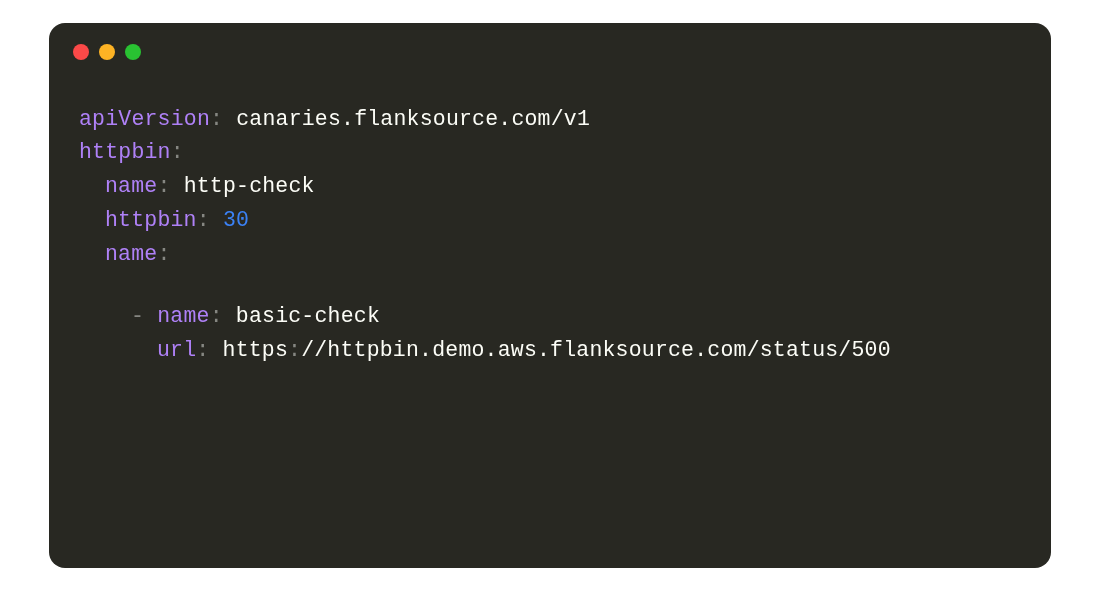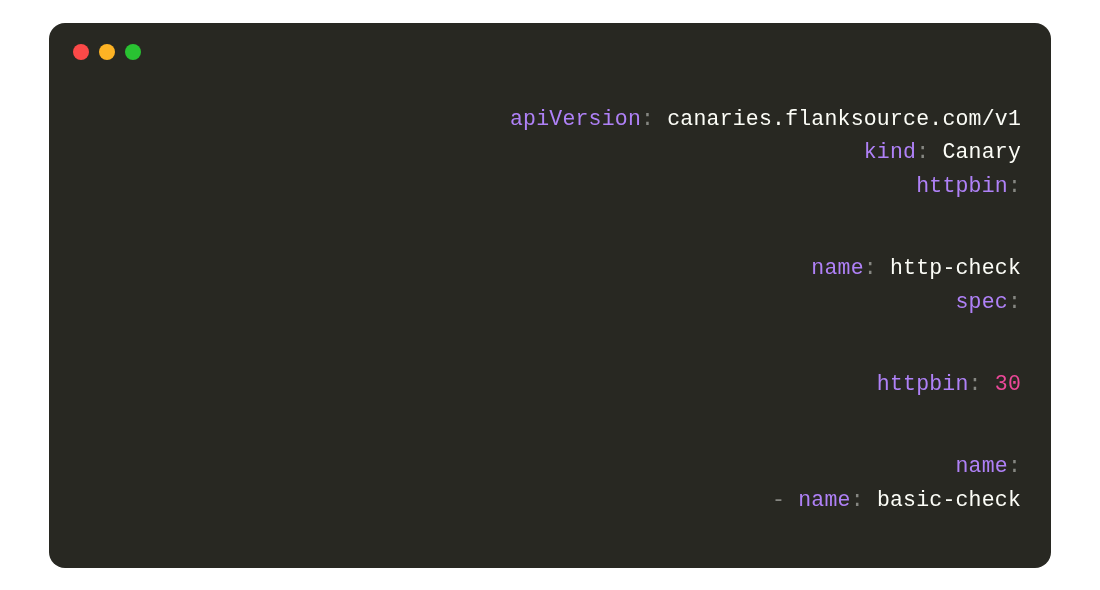--- a/index.html
+++ b/index.html
@@ -51,44 +51,42 @@
       padding: 22px 30px;
       font-size: 21.5px;
       line-height: 1.58;
       color: #fcfdf7;
       white-space: nowrap;
       letter-spacing: 0.2px;
     }
 
     .line {
       display: block;
-      text-align: right;
     }
 
     .key { color: #af81f7; }
     .punct { color: #868782; }
     .dash { color: #868782; }
     .string { color: #fcfdf7; }
-    .num { color: #ec4899; }
-    .indent1 { padding-left: 26px; margin-top: 48px; }
-    .indent2 { padding-left: 52px; }
+    .num { color: #3b82f6; }
+    .indent1 { padding-left: 26px; }
+    .indent2 { padding-left: 52px; margin-top: 28px; }
     .indent3 { padding-left: 78px; }
   </style>
 </head>
 <body>
 
 <div class="terminal-window">
   <div class="titlebar">
     <div class="window-button btn-red"></div>
     <div class="window-button btn-yellow"></div>
     <div class="window-button btn-green"></div>
   </div>
   <div class="code-area">
     <span class="line"><span class="key">apiVersion</span><span class="punct">:</span> <span class="string">canaries.flanksource.com/v1</span></span>
-    <span class="line"><span class="key">kind</span><span class="punct">:</span> <span class="string">Canary</span></span>
     <span class="line"><span class="key">httpbin</span><span class="punct">:</span></span>
     <span class="line indent1"><span class="key">name</span><span class="punct">:</span> <span class="string">http-check</span></span>
-    <span class="line"><span class="key">spec</span><span class="punct">:</span></span>
     <span class="line indent1"><span class="key">httpbin</span><span class="punct">:</span> <span class="num">30</span></span>
     <span class="line indent1"><span class="key">name</span><span class="punct">:</span></span>
     <span class="line indent2"><span class="dash">-</span> <span class="key">name</span><span class="punct">:</span> <span class="string">basic-check</span></span>
+    <span class="line indent3"><span class="key">url</span><span class="punct">:</span> <span class="string">https</span><span class="punct">:</span><span class="string">//httpbin.demo.aws.flanksource.com/status/500</span></span>
   </div>
 </div>
 
 </body></html>

